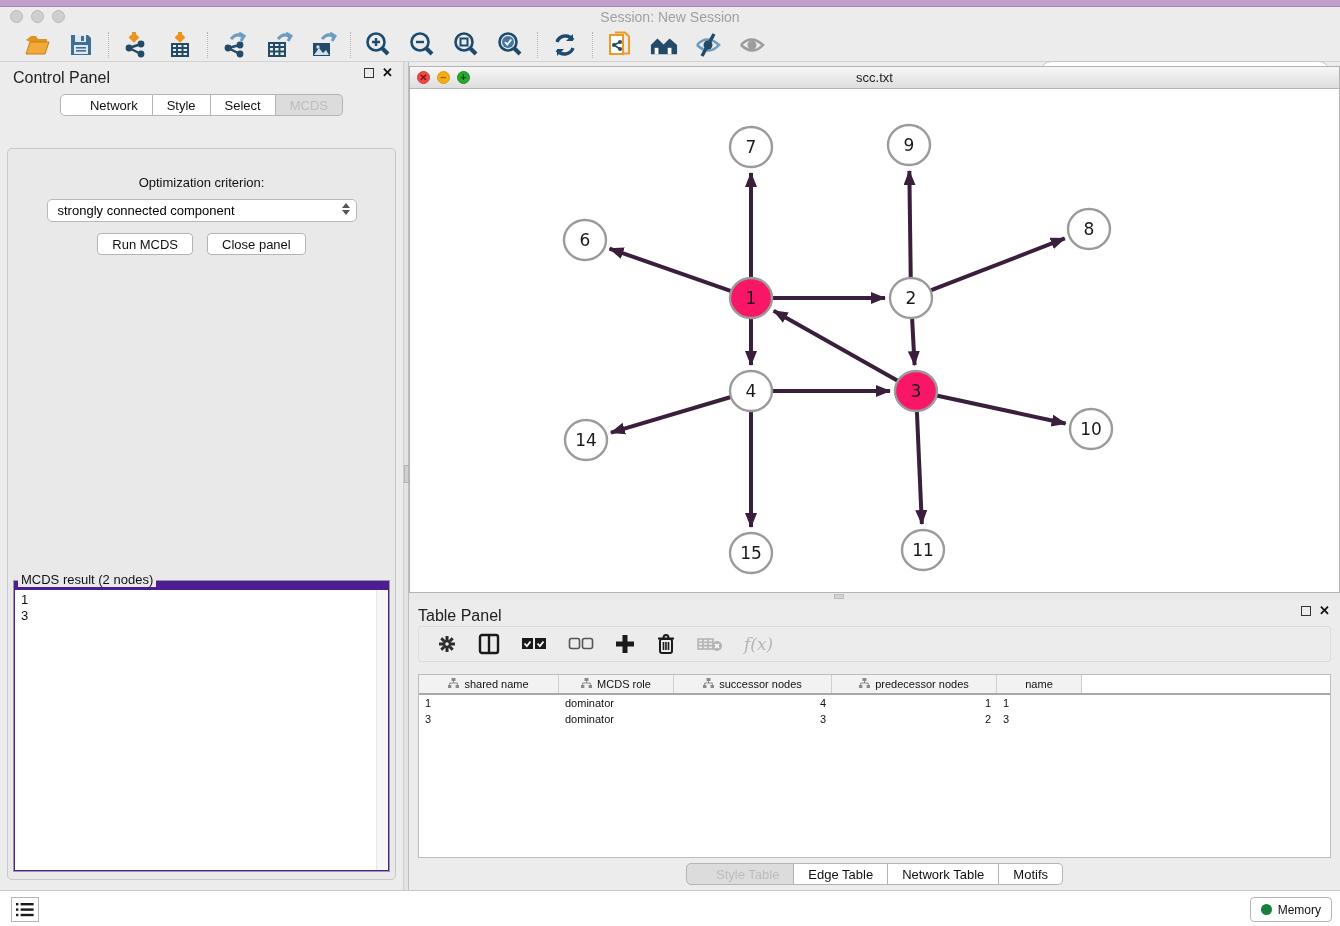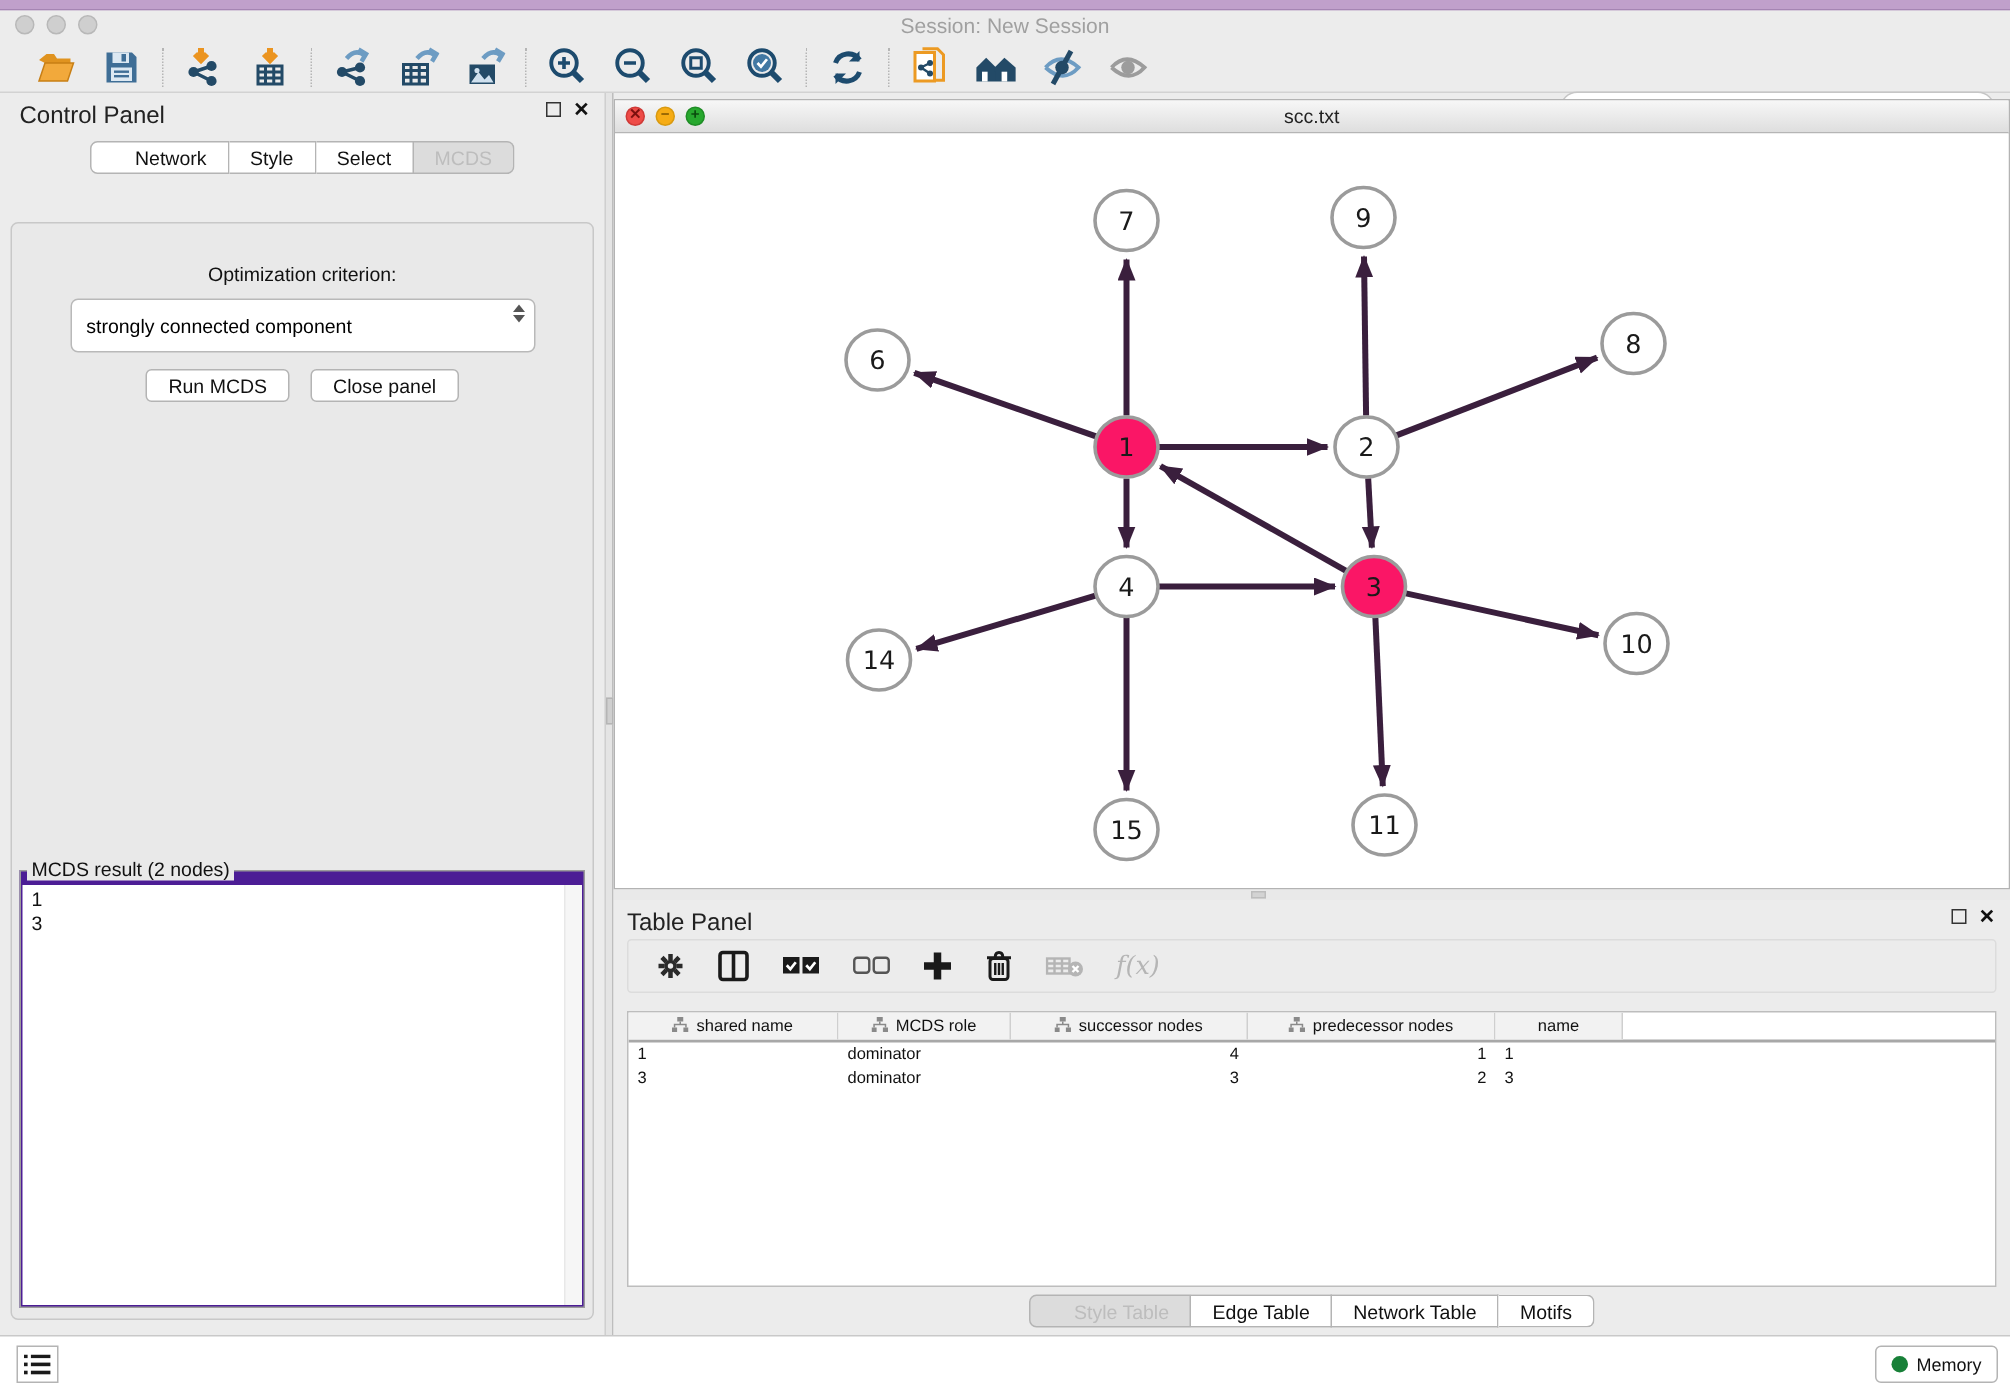--- a/index.html
+++ b/index.html
@@ -32,21 +32,21 @@
   .panel-ctrls { position:absolute; right:10px; top:6px; display:flex; gap:8px; align-items:center; }
   .float-btn { width:10px; height:10px; border:1.5px solid #333; display:inline-block; cursor:pointer; }
   .close-btn { font-size:13px; font-weight:bold; color:#111; cursor:pointer; line-height:10px; }
   .cp-tabs { position:absolute; left:0; right:0; top:32px; display:flex; justify-content:center; z-index:2; }
   .tab { height:22px; padding:0 14px; background:#fff; border:1px solid #b4b4b4; border-left:none; font-size:13px; color:#111; display:flex; align-items:center; cursor:pointer; }
   .tab:first-child { border-left:1px solid #b4b4b4; border-radius:5px 0 0 5px;padding-left:29px; }
   .tab:last-child { border-radius:0 5px 5px 0; }
   .tab.active { background:#dcdcdc; color:#bdbdbd; }
   .cp-pane { position:absolute; left:7px; right:7px; top:53px; bottom:10px; background:#e9e9e9; border:1px solid #c8c8c8; border-radius:5px;margin-top:33px; }
   .opt-label { margin-top:26px; text-align:center; font-size:13px; color:#111; }
-  .dropdown { position:relative; margin:9px auto 0; width:310px; height:36px; background:#fff; border:1px solid #b9b9b9; border-radius:5px; display:flex; align-items:center; padding:0 22px 0 10px; font-size:13px; cursor:pointer; }
+  .dropdown { position:relative; margin:9px auto 0; width:310px; height:23px; background:#fff; border:1px solid #b9b9b9; border-radius:5px; display:flex; align-items:center; padding:0 22px 0 10px; font-size:13px; cursor:pointer; }
   .dd-arrows { position:absolute; right:6px; top:3px; display:flex; flex-direction:column; gap:2px; }
   .dd-arrows i { width:0; height:0; border-left:4px solid transparent; border-right:4px solid transparent; }
   .dd-arrows .up { border-bottom:5px solid #555; }
   .dd-arrows .down { border-top:5px solid #555; }
   .btn-row { margin-top:11px; display:flex; justify-content:center; gap:14px; }
   .btn { height:22px; padding:0 14px; background:#fff; border:1px solid #b4b4b4; border-radius:4px; font-size:13px; color:#111; display:flex; align-items:center; cursor:pointer; }
   .result-group { position:absolute; left:5px; right:5px; top:431px; bottom:7px; border:1px solid #9a9a9a; background:#4c1d95; }
   .result-legend { position:absolute; left:4px; top:-9px; background:#e9e9e9; padding:0 3px; font-size:13px; color:#111; }
   .result-body { position:absolute; inset:9px 1px 1px 1px; background:#fff; font-size:13px; color:#111; padding:2px 6px; line-height:16px; white-space:pre-line; overflow:hidden; }
   .result-scroll { position:absolute; right:1px; top:9px; bottom:1px; width:12px; background:#f6f6f6; border-left:1px solid #e8e8e8; }

